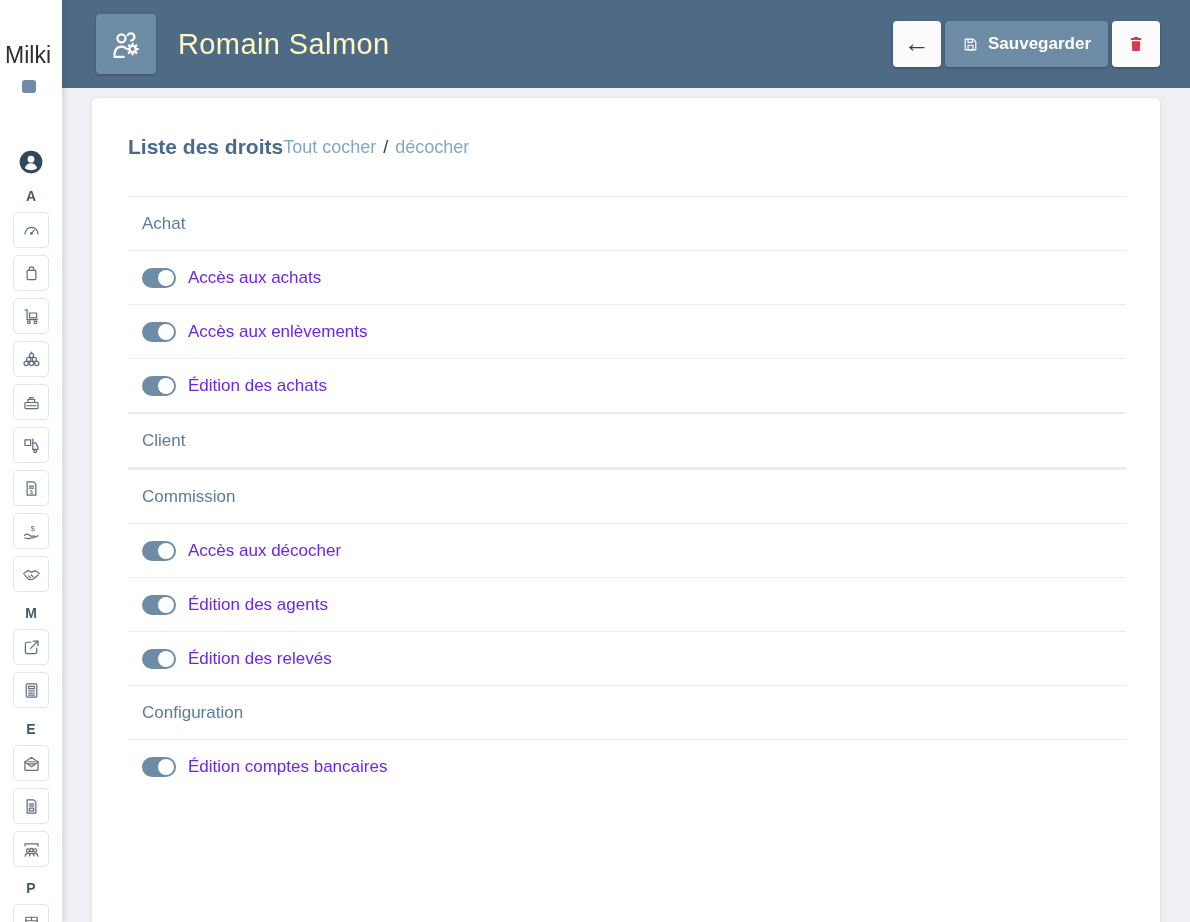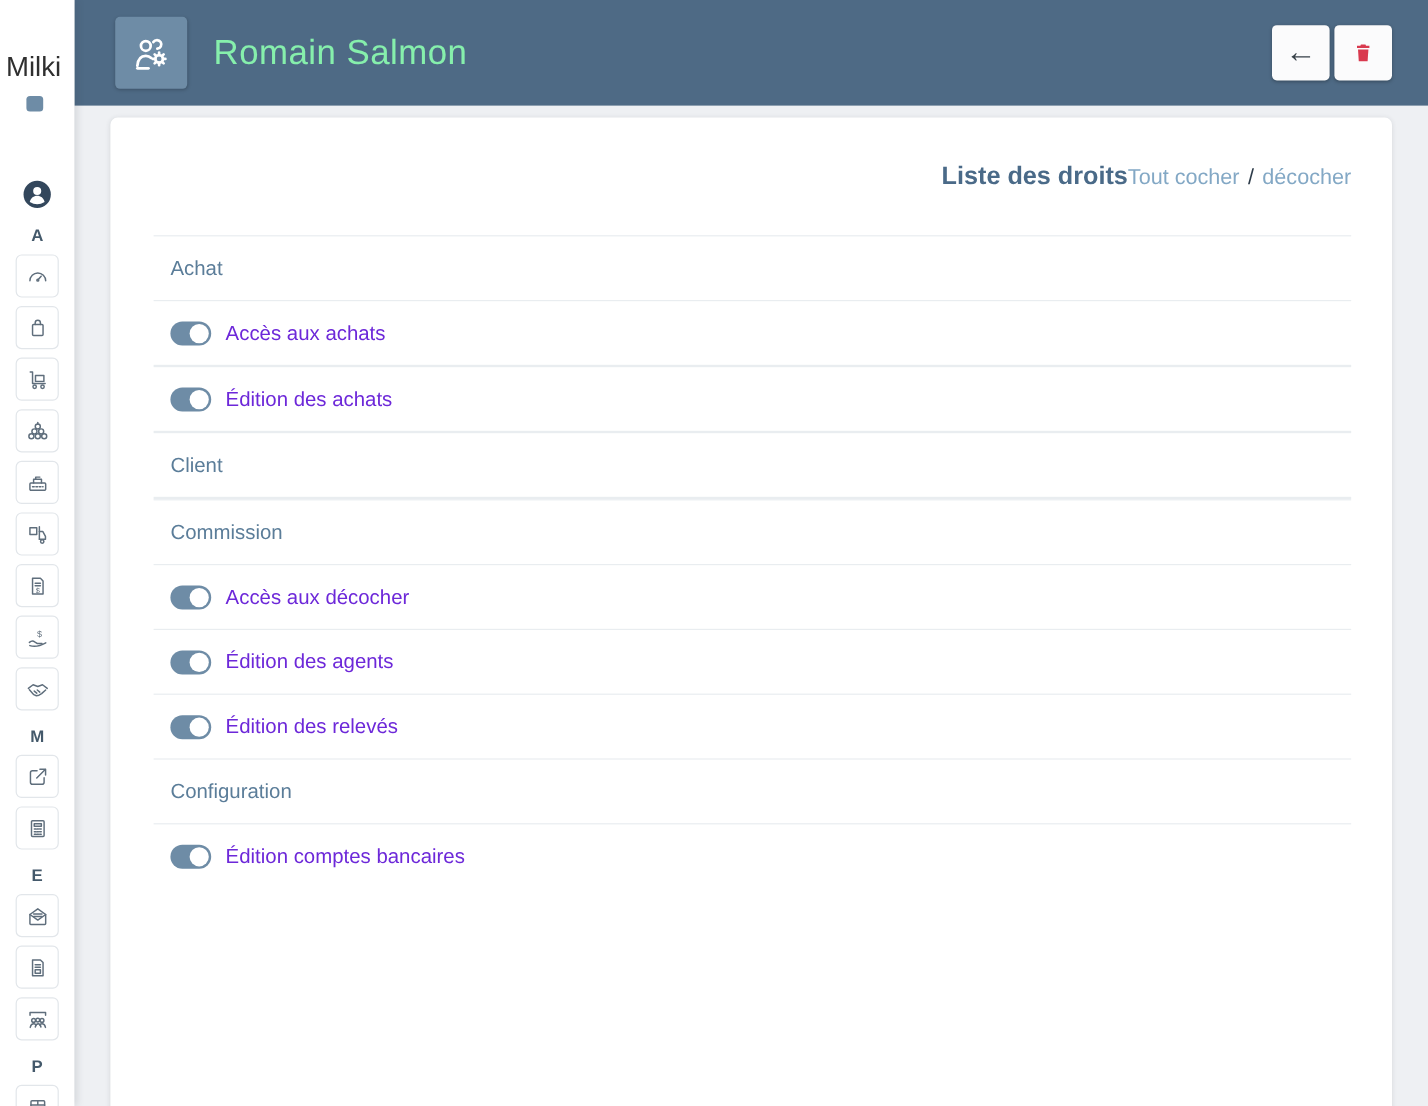--- a/index.html
+++ b/index.html
@@ -32,38 +32,38 @@
   
   .topbar{
     position:absolute;left:62px;right:0;top:0;height:88px;background:var(--header);
     display:flex;align-items:center;z-index:5;
   }
   .hicon{
     width:60px;height:60px;margin-left:34px;background:var(--accent);border-radius:4px;
     display:flex;align-items:center;justify-content:center;box-shadow:0 1px 3px rgba(0,0,0,.22);
   }
   .hicon svg{width:36px;height:36px;color:#fff}
-  .page-title{margin:0 0 0 22px;font-size:29px;font-weight:300;color:#86efac;letter-spacing:.4px}
+  .page-title{margin:0 0 0 22px;font-size:29px;font-weight:300;color:#fef9c3;letter-spacing:.4px}
   .hbtns{margin-left:auto;margin-right:30px;display:flex;gap:4px;align-items:center}
   .btn{
     height:46px;border:none;border-radius:4px;display:flex;align-items:center;justify-content:center;
     cursor:pointer;box-shadow:0 1px 3px rgba(0,0,0,.28);font-family:inherit;appearance:none;padding:0;
   }
   .btn-white{background:#fbfbfc;width:48px}
   .back-glyph{font-size:26px;color:#384149;line-height:1;margin-top:-3px}
   .btn-accent{background:var(--accent);color:#fff;font-size:17px;font-weight:700;padding:0 17px;gap:9px}
   .btn-accent svg{width:17px;height:17px;color:#fff}
   .btn-danger svg{width:20px;height:22px;color:var(--danger)}
   
   .card{
     position:absolute;left:92px;top:98px;width:1068px;height:864px;background:#fff;
     border-radius:6px;box-shadow:0 1px 4px rgba(40,50,60,.12);
     padding:0 34px 0 36px;
   }
-  .panel-head{display:flex;align-items:center;justify-content:flex-end;height:98px}
+  .panel-head{display:flex;align-items:center;justify-content:flex-start;height:98px}
   .panel-title{margin:0;font-size:21px;font-weight:700;color:#4a6a88}
   .links{font-size:18px;color:var(--link);display:flex;align-items:center;gap:7px}
   .links a{color:var(--link);cursor:pointer;text-decoration:none}
   .sep{color:#2e3c4a}
   .divider{border-top:1px solid var(--divider);height:0}
   .section-title{height:53px;display:flex;align-items:center;padding-left:14px;color:var(--section);font-weight:400;font-size:17px}
   .right-row{height:53px;display:flex;align-items:center;padding-left:14px;gap:12px}
   .right-label{font-size:17px;color:#6d28d9}
   .toggle{width:34px;height:20px;border-radius:10px;background:var(--accent);position:relative;display:inline-block;cursor:pointer;flex:none}
   .knob{position:absolute;top:2px;right:2px;width:16px;height:16px;background:#fff;border-radius:50%}
@@ -210,20 +210,28 @@
       <circle cx="16.4" cy="15.4" r="2.1"></circle>
       <path d="M16.4 11.9v1.3M16.4 17.6v1.3M19.9 15.4h-1.3M14.2 15.4h-1.3M18.9 12.9l-.9.9M14.8 17l-.9.9M18.9 17.9l-.9-.9M14.8 13.8l-.9-.9"></path>
       <path d="M4.3 20.6h6.2"></path>
     </svg>
   </div>
   <h1 class="page-title">Romain Salmon</h1>
   <div class="hbtns">
     <button class="btn btn-white">
       <span class="back-glyph">←</span>
     </button>
+    <button class="btn btn-accent">
+      <svg viewBox="0 0 24 24" fill="none" stroke="currentColor" stroke-width="1.6" stroke-linecap="round" stroke-linejoin="round">
+        <path d="M4.5 4.5h11L19.5 8.5v11h-15z"></path>
+        <path d="M8.5 4.5v4.5h6V4.5"></path>
+        <rect x="8.5" y="13" width="7" height="6.5"></rect>
+      </svg>
+      <span>Sauvegarder</span>
+    </button>
     <button class="btn btn-white btn-danger">
       <svg viewBox="0 0 24 24" fill="currentColor" stroke="none">
         <path d="M9.7 3.6h4.6l.5 1.3h3.4v2.2H5.8V4.9h3.4z"></path>
         <path d="M6.8 8.6h10.4l-.8 11.8H7.6z"></path>
       </svg>
     </button>
   </div>
 </header>
 
 <main>
@@ -240,20 +248,26 @@
         <div class="divider"></div>
         <div class="section-title">Achat</div>
         <div class="divider"></div>
         <div class="right-row">
           <span class="toggle on" role="switch" aria-checked="true">
             <span class="knob"></span>
           </span>
           <span class="right-label">Accès aux achats</span>
         </div>
         <div class="divider"></div>
+        <div class="right-row">
+          <span class="toggle on" role="switch" aria-checked="true">
+            <span class="knob"></span>
+          </span>
+          <span class="right-label">Accès aux enlèvements</span>
+        </div>
         <div class="divider"></div>
         <div class="right-row">
           <span class="toggle on" role="switch" aria-checked="true">
             <span class="knob"></span>
           </span>
           <span class="right-label">Édition des achats</span>
         </div>
         <div class="divider"></div>
         <div class="divider"></div>
         <div class="section-title">Client</div>

